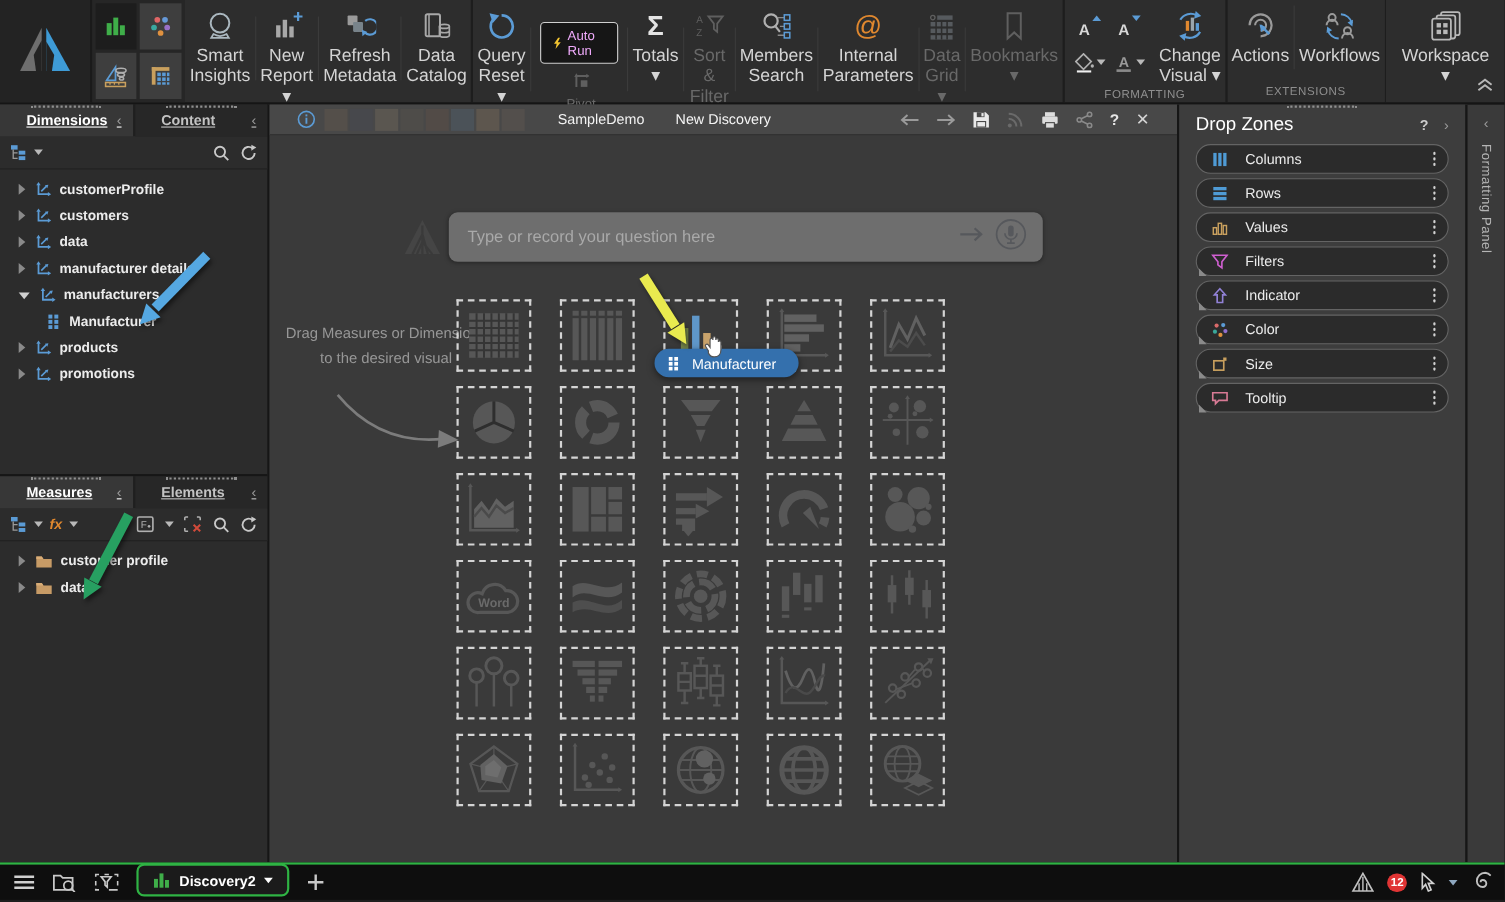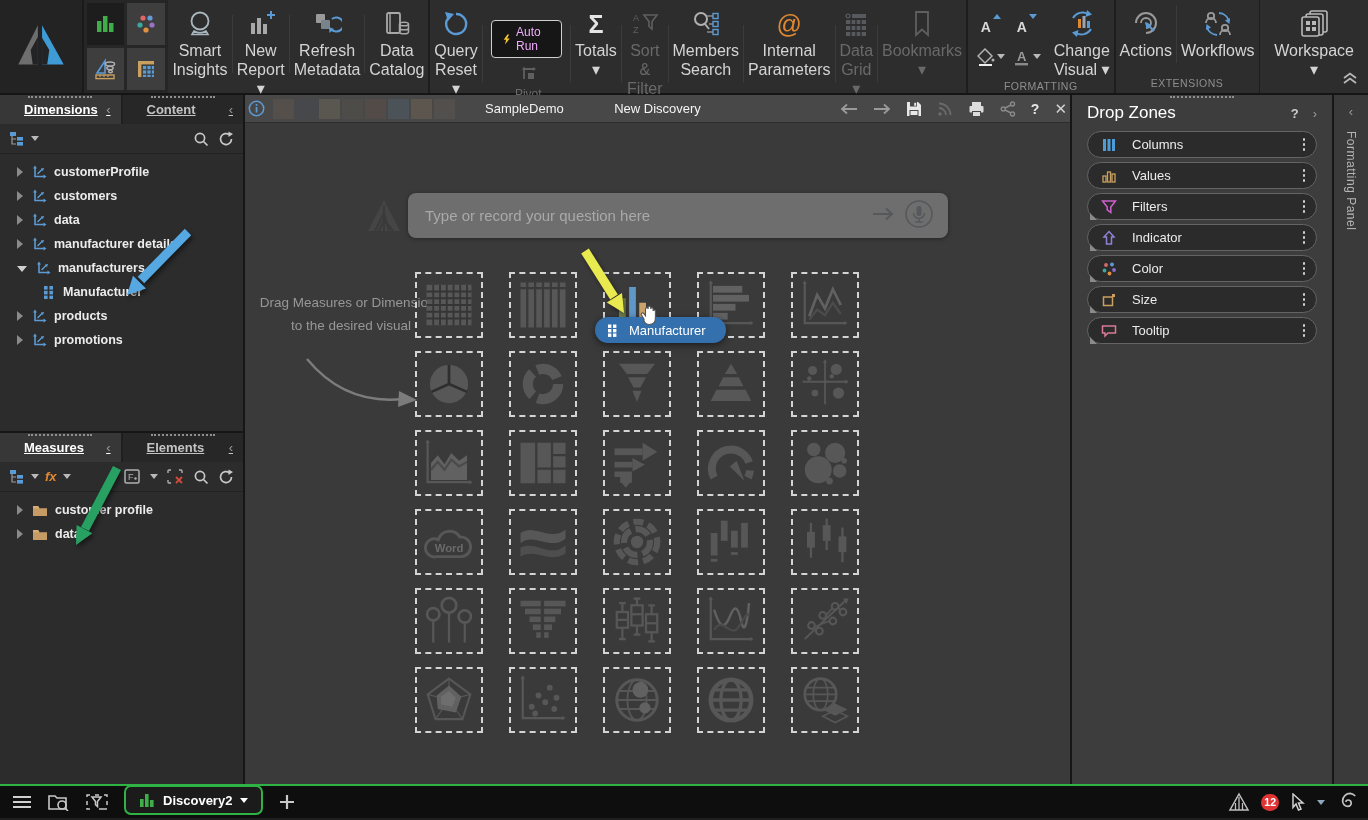--- a/index.html
+++ b/index.html
@@ -58,21 +58,21 @@
   .trow .tw { width:0; height:0; margin-left:17px; margin-right:9px; }
   .tw.col { border-top:5px solid transparent; border-bottom:5px solid transparent; border-left:6px solid #8a8a8a; }
   .tw.exp { border-left:5px solid transparent; border-right:5px solid transparent; border-top:6px solid #d0d0d0; margin-top:2px; }
   .tw.none { border:none; width:6px; }
   .trow .ticon { margin-right:7px; display:flex; }
   .trow .tlabel { font-size:12.5px; font-weight:bold; color:#ececec; }
   .trow.child { padding-left:11px; }
 
   
   .canvas { flex:1; position:relative; background:#3a3a3a; border-right:2px solid #161616; overflow:hidden; }
-  .doc-titlebar { position:relative; height:28px; background:#484848; display:flex; align-items:center; gap:8px; padding:0 3px; border-bottom:1px solid #2d2d2d;text-align:center; }
+  .doc-titlebar { position:relative; height:28px; background:#484848; display:flex; align-items:center; gap:8px; padding:0 25px; border-bottom:1px solid #2d2d2d;text-align:center; }
   .redactions { display:flex; gap:2px; }
   .redactions span { width:21px; height:20px; }
   .sample-name { font-size:13px; color:#f2f2f2; margin-left:22px; }
   .doc-title { position:absolute; left:50%; transform:translateX(-50%); font-size:13px; color:#f5f5f5; }
   .tb-icons { margin-left:auto; display:flex; align-items:center; gap:15px; }
   .tbicon { display:flex; align-items:center; cursor:pointer; font-size:14px; }
   .q-icon { color:#e6e6e6; font-weight:bold; font-size:14px; }
   .x-icon { color:#d4d4d4; font-size:15px; }
   .question-box { position:absolute; left:163px; top:98px; width:540px; height:45px; background:#6e6e6e; border-radius:8px; display:flex; align-items:center; padding:0 14px 0 17px; box-shadow:0 1px 4px rgba(0,0,0,.35); }
   .q-placeholder { font-size:15px; color:#a9a9a9; }
@@ -1075,20 +1075,35 @@
       <div id="dz-list">
           <div class="dz">
             <span style="display:flex">
               <svg width="16" height="16" viewBox="0 0 16 16">
                 <rect x="2" y="2" width="3" height="12" fill="#4f9bd5"></rect>
                 <rect x="6.5" y="2" width="3" height="12" fill="#4f9bd5"></rect>
                 <rect x="11" y="2" width="3" height="12" fill="#4f9bd5"></rect>
               </svg>
             </span>
     <span class="dzlabel">Columns</span>
+    <span class="dots">
+              <i></i>
+              <i></i>
+              <i></i>
+            </span>
+          </div>
+          <div class="dz">
+            <span style="display:flex">
+              <svg width="16" height="16" viewBox="0 0 16 16">
+                <rect x="2" y="2" width="12" height="3" fill="#4f9bd5"></rect>
+                <rect x="2" y="6.5" width="12" height="3" fill="#4f9bd5"></rect>
+                <rect x="2" y="11" width="12" height="3" fill="#4f9bd5"></rect>
+              </svg>
+            </span>
+    <span class="dzlabel">Rows</span>
     <span class="dots">
               <i></i>
               <i></i>
               <i></i>
             </span>
           </div>
           <div class="dz">
             <span style="display:flex">
               <svg width="16" height="16" viewBox="0 0 16 16">
                 <rect x="2" y="8" width="3" height="6" fill="none" stroke="#c9a05e" stroke-width="1.3"></rect>

